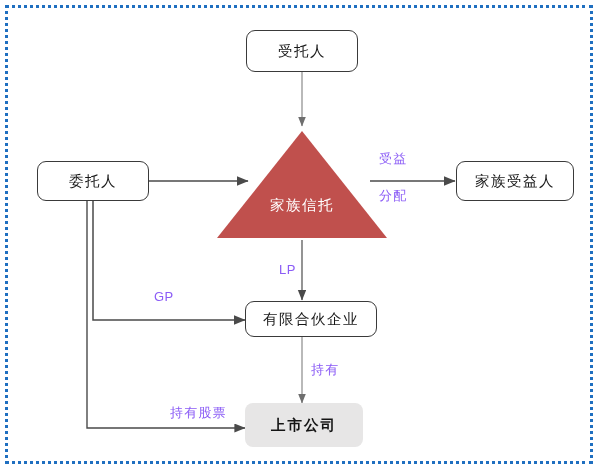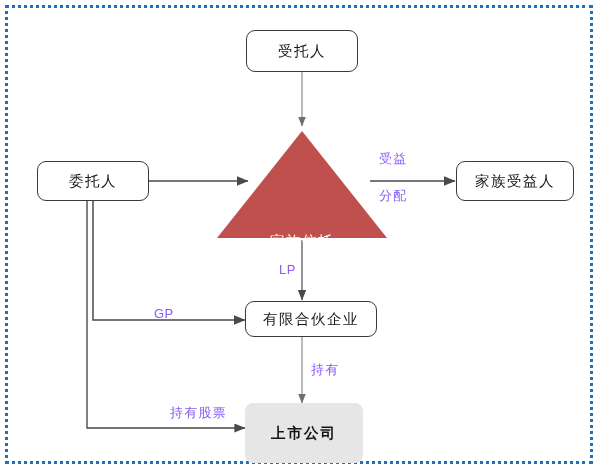--- a/index.html
+++ b/index.html
@@ -39,21 +39,21 @@
   .triangle{
     position:absolute;
     width:0;height:0;
     border-left:85px solid transparent;
     border-right:85px solid transparent;
     border-bottom:107px solid #C0504D;
   }
   .triangle-label{
     position:absolute;
     color:#ffffff;font-size:14.5px;letter-spacing:1.5px;
-    white-space:nowrap;text-align:center;margin-top:36px;
+    white-space:nowrap;text-align:center;
   }
 
   
   .elabel{
     position:absolute;
     font-size:13px;color:#8b5cf6;
     letter-spacing:1.2px;white-space:nowrap;
   }
   .elabel.latin{
     font-family:"Liberation Sans","DejaVu Sans",sans-serif;
@@ -120,37 +120,37 @@
   </div>
 
   <div class="node" style="left:456px;top:161px;width:118px;height:40px;">
     <span>家族受益人</span>
   </div>
 
   <div class="node" style="left:245px;top:301px;width:132px;height:36px;">
     <span>有限合伙企业</span>
   </div>
 
-  <div class="node shaded" style="left:245px;top:403px;width:118px;height:60px;justify-content:center;">
+  <div class="node shaded" style="left:245px;top:403px;width:118px;height:44px;justify-content:center;">
     <span>上市公司</span>
   </div>
 
   <div class="elabel" style="left:379px;top:150px;">
     <span>受益</span>
   </div>
 
   <div class="elabel" style="left:379px;top:187px;">
     <span>分配</span>
   </div>
 
   <div class="elabel latin" style="left:279px;top:262px;">
     <span>LP</span>
   </div>
 
-  <div class="elabel latin" style="left:154px;top:306px;">
+  <div class="elabel latin" style="left:154px;top:289px;">
     <span>GP</span>
   </div>
 
   <div class="elabel" style="left:311px;top:361px;">
     <span>持有</span>
   </div>
 
   <div class="elabel" style="left:146px;top:404px;margin-left:24px;">
     <span>持有股票</span>
   </div>

